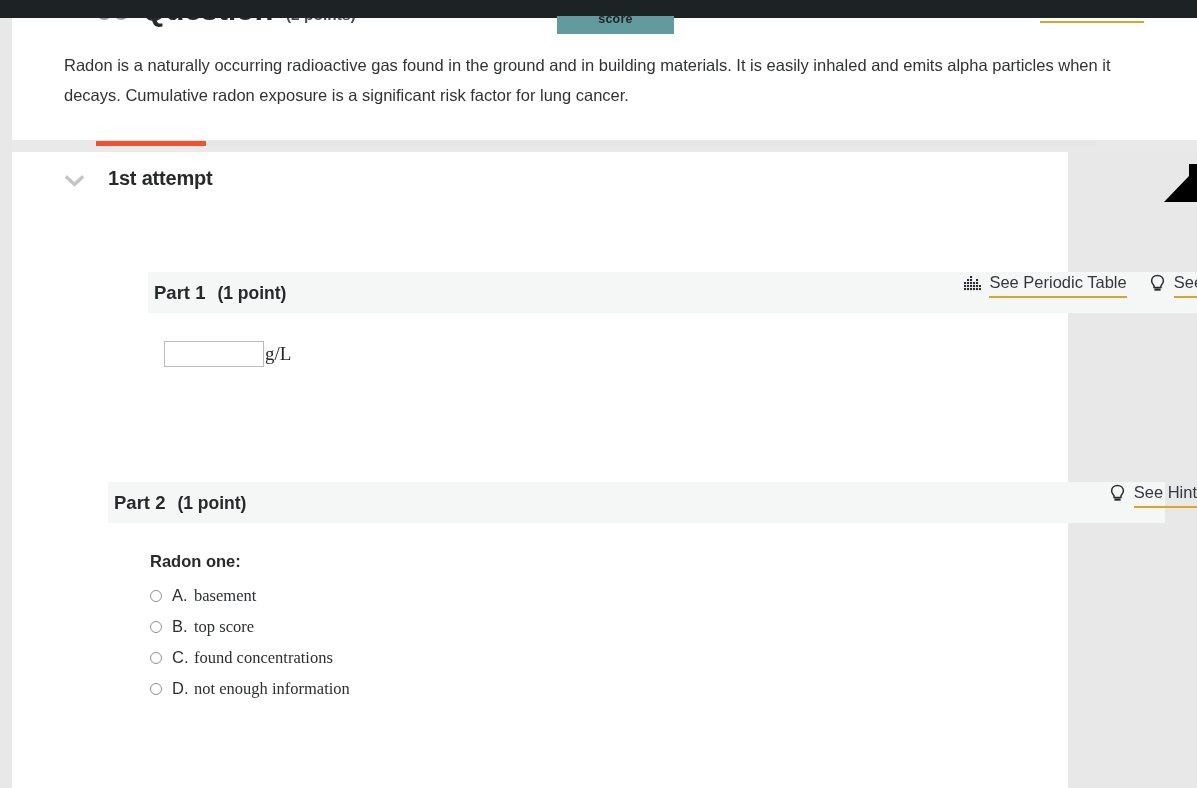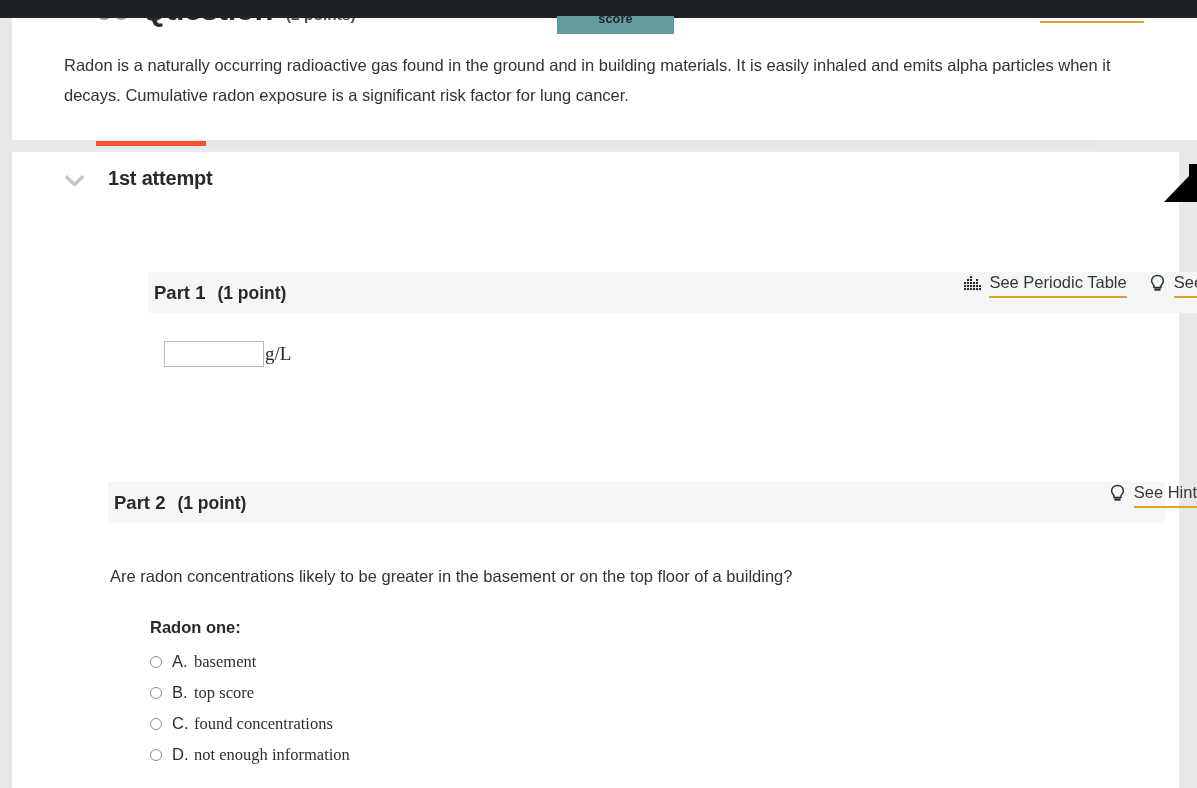--- a/index.html
+++ b/index.html
@@ -146,21 +146,21 @@
     width: 113px;
     height: 5px;
     background: #f4522f;
   }
 
   
   .attempt-card {
     position: absolute;
     left: 12px;
     top: 152px;
-    width: 1167px;
+    width: 1056px;
     height: 636px;
     background: #ffffff;
     z-index: 4;
   }
   .attempt-head {
     position: absolute;
     left: 0; top: 0;
     width: 100%;
     height: 62px;
   }
@@ -445,21 +445,20 @@
             <svg width="17" height="19" viewBox="0 0 17 19" aria-hidden="true">
               <path d="M8.5 1.4 C4.9 1.4 2.6 3.9 2.6 6.9 C2.6 9.0 3.9 10.4 5.0 11.7 L5.0 13.6 L12.0 13.6 L12.0 11.7 C13.1 10.4 14.4 9.0 14.4 6.9 C14.4 3.9 12.1 1.4 8.5 1.4 Z" fill="none" stroke="#2b2e31" stroke-width="1.5"></path>
               <rect x="5.4" y="14.4" width="6.2" height="2.3" fill="#2b2e31"></rect>
             </svg>
           </span>
           <span class="tool-link-label" style="border-bottom-color: rgb(217, 166, 43);">See Hint</span>
         </div>
       </div>
     </div>
 
-    <p class="part-prompt">Are radon concentrations likely to be greater in the basement or on the top floor of a building?</p>
 
     <div class="choose-label">Radon one:</div>
 
     <div class="choice-list">
       <label class="choice">
         <span class="radio"></span>
         <span class="choice-letter">A.</span>
         <span class="choice-text">basement</span>
       </label>
       <label class="choice">

